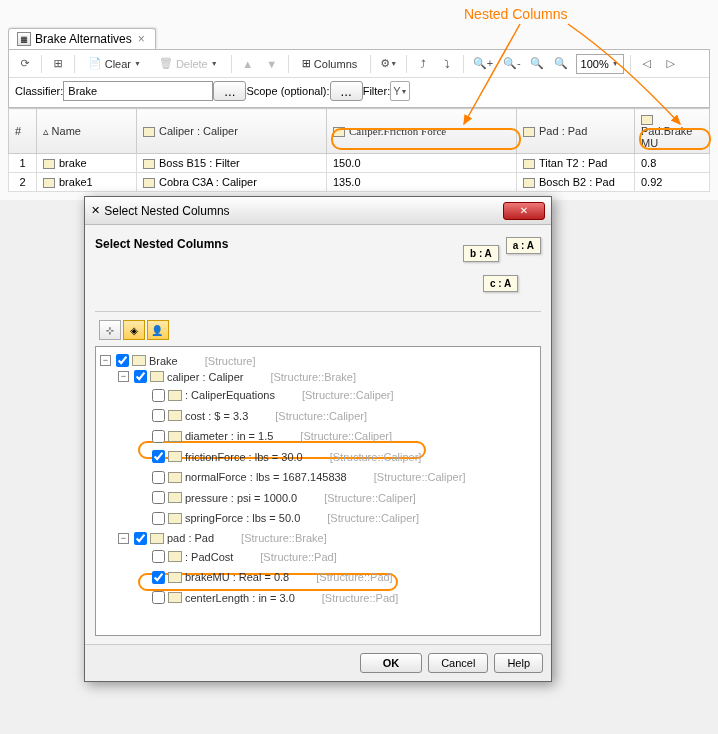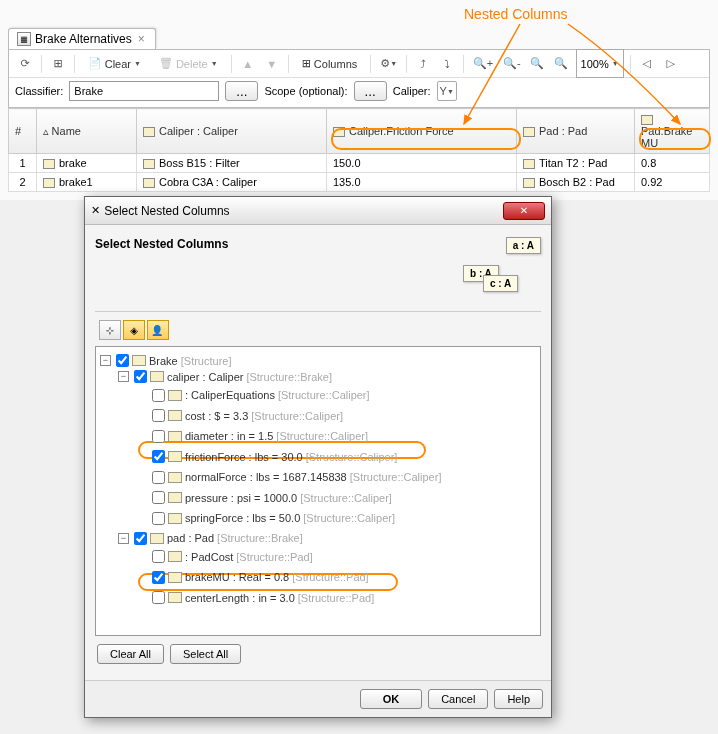--- a/index.html
+++ b/index.html
@@ -17,35 +17,35 @@
 .tab-close { color: #888; cursor: pointer; padding: 0 2px; }
 
 
 .toolbar-wrap { background: #fff; border: 1px solid #bbb; }
 .toolbar { display: flex; align-items: center; gap: 4px; padding: 3px 6px; border-bottom: 1px solid #ddd; height: 28px; }
 .tbtn { display: inline-flex; align-items: center; justify-content: center; min-width: 20px; height: 20px; padding: 0 2px; border: 1px solid transparent; border-radius: 2px; cursor: pointer; color: #555; }
 .tbtn.txt { padding: 0 6px; gap: 3px; color: #333; }
 .tbtn.disabled { color: #bbb; }
 .sep { width: 1px; height: 18px; background: #ddd; margin: 0 2px; }
 .dd-arrow { font-size: 7px; color: #555; }
-.zoom-box { display: inline-flex; align-items: center; border: 1px solid #aaa; background: #fff; height: 29px; padding: 0 4px; gap: 3px; }
+.zoom-box { display: inline-flex; align-items: center; border: 1px solid #aaa; background: #fff; height: 20px; padding: 0 4px; gap: 3px; }
 
 
 .criteria-label { padding: 3px 6px 0 6px; font-size: 11px; color: #333; }
-.criteria-row { display: flex; align-items: center; gap: 6px; padding: 3px 6px 6px 6px; }
+.criteria-row { display: flex; align-items: center; gap: 0; padding: 3px 6px 6px 6px; }
 .field { border: 1px solid #999; background: #fff; height: 20px; padding: 2px 4px; font-size: 11px; }
 .browse-btn { background: linear-gradient(#fff,#e8e8e8); border: 1px solid #999; border-radius: 3px; height: 20px; padding: 0 10px; cursor: pointer; }
 
 
 .tbl { width: 100%; border-collapse: collapse; font-size: 11px; background: #fff; }
 .tbl th { background: linear-gradient(#fdfdfd,#ededed); border: 1px solid #ccc; padding: 4px 6px; font-weight: normal; text-align: left; color: #333; }
 .tbl td { border: 1px solid #ddd; padding: 3px 6px; background: #fff; }
 .col-num { width: 28px; text-align: center; }
 .cell-icon { display: inline-block; width: 12px; height: 10px; border: 1px solid #888; background: #f8f0c8; vertical-align: middle; margin-right: 4px; }
-.hl-col { position: relative; }
+.hl-col { position: relative; font-family: Liberation Serif, serif; }
 .col-highlight { position: absolute; border: 2px solid #ff8c00; border-radius: 10px; pointer-events: none; z-index: 3; }
 
 
 .dialog { position: absolute; top: 196px; left: 84px; width: 468px; background: #f4f4f4; border: 1px solid #666; box-shadow: 3px 3px 12px rgba(0,0,0,0.4); z-index: 10; }
 .titlebar { background: linear-gradient(#fff,#e0e0e0); border-bottom: 1px solid #bbb; height: 28px; display: flex; align-items: center; padding: 0 6px; }
 .titlebar .ttl { flex: 1; font-size: 12px; padding-left: 4px; }
 .closebtn { background: linear-gradient(#e77,#b22); color: #fff; width: 42px; height: 18px; border-radius: 3px; border: 1px solid #800; display: flex; align-items: center; justify-content: center; font-size: 10px; cursor: pointer; }
 .dlg-body { padding: 12px 10px 8px 10px; }
 .dlg-head-wrap { display: flex; align-items: flex-start; justify-content: space-between; margin-bottom: 14px; }
 .dlg-h { font-weight: bold; font-size: 12px; margin-bottom: 4px; }
@@ -61,21 +61,21 @@
 .tree-box { border: 1px solid #999; background: #fff; height: 290px; overflow-y: scroll; padding: 4px 2px; position: relative; }
 .tree ul { list-style: none; padding-left: 18px; }
 .tree > ul { padding-left: 2px; }
 .tree li { padding: 2px 0; white-space: nowrap; position: relative; }
 .tree-row { display: inline-flex; align-items: center; gap: 3px; font-size: 11px; }
 .exp { display: inline-block; width: 11px; height: 11px; border: 1px solid #888; background: #fff; text-align: center; line-height: 9px; font-size: 9px; cursor: pointer; color: #555; margin-right: 2px; }
 .noexp { display: inline-block; width: 11px; margin-right: 2px; }
 .chk { width: 13px; height: 13px; }
 .node-icon { display: inline-block; width: 14px; height: 11px; border: 1px solid #998; background: #f8f0c8; }
 .node-txt { color: #333; }
-.node-meta { color: #aaa; }
+.node-meta { color: #aaa; margin-left: 24px; }
 .tree-hl { position: absolute; border: 2px solid #ff8c00; border-radius: 9px; pointer-events: none; }
 
 .btn-row { display: flex; gap: 6px; padding: 8px 2px; }
 .btn { background: linear-gradient(#fff,#e6e6e6); border: 1px solid #888; border-radius: 3px; padding: 3px 12px; font-size: 11px; cursor: pointer; }
 .dlg-footer { border-top: 1px solid #ccc; background: #efefef; padding: 8px; display: flex; justify-content: flex-end; gap: 6px; }
 .btn.primary { padding: 3px 22px; font-weight: bold; }
 </style>
 </head>
 <body>
 
@@ -130,21 +130,21 @@
       <span class="tbtn">◁</span>
       <span class="tbtn">▷</span>
     </div>
 
     <div class="criteria-row">
       <span>Classifier:</span>
       <input class="field" style="width: 150px;" value="Brake">
       <button class="browse-btn">...</button>
       <span>Scope (optional):</span>
       <button class="browse-btn">...</button>
-      <span>Caliper:</span>
+      <span>Filter:</span>
       <span class="tbtn" style="border:1px solid #aaa">Y<span class="dd-arrow">▼</span></span>
     </div>
   </div>
 
   <div class="col-highlight" style="top:128px; left:331px; width:190px; height:22px;"></div>
   <div class="col-highlight" style="top:128px; left:639px; width:72px; height:22px;"></div>
 
   <table class="tbl">
     <thead>
         <tr>
@@ -183,21 +183,21 @@
     <span class="ttl">Select Nested Columns</span>
     <span class="closebtn">✕</span>
   </div>
   <div class="dlg-body">
     <div class="dlg-head-wrap">
       <div>
         <div class="dlg-h">Select Nested Columns</div>
       </div>
       <div class="nest-illus">
         <div class="nest-box" style="top:0;right:0">a : A</div>
-        <div class="nest-box" style="top:28px;left:2px">b : A</div>
+        <div class="nest-box" style="top:8px;left:2px">b : A</div>
         <div class="nest-box" style="top:38px;left:22px">c : A</div>
       </div>
     </div>
 
     <div class="inner-panel">
       <div class="mode-row">
         <span class="mode-btn">⊹</span>
         <span class="mode-btn active">◈</span>
         <span class="mode-btn active">👤</span>
       </div>
@@ -304,24 +304,20 @@
                           <span class="node-meta">[Structure::Pad]</span>
                         </span></li>
                 </ul>
               </li>
             </ul>
           </li>
         </ul>
         </div>
       </div>
 
-      <div class="btn-row">
-        <button class="btn">Clear All</button>
-        <button class="btn">Select All</button>
-      </div>
     </div>
   </div>
   <div class="dlg-footer">
     <button class="btn primary">OK</button>
     <button class="btn">Cancel</button>
     <button class="btn">Help</button>
   </div>
 </div>
 
 </body></html>

